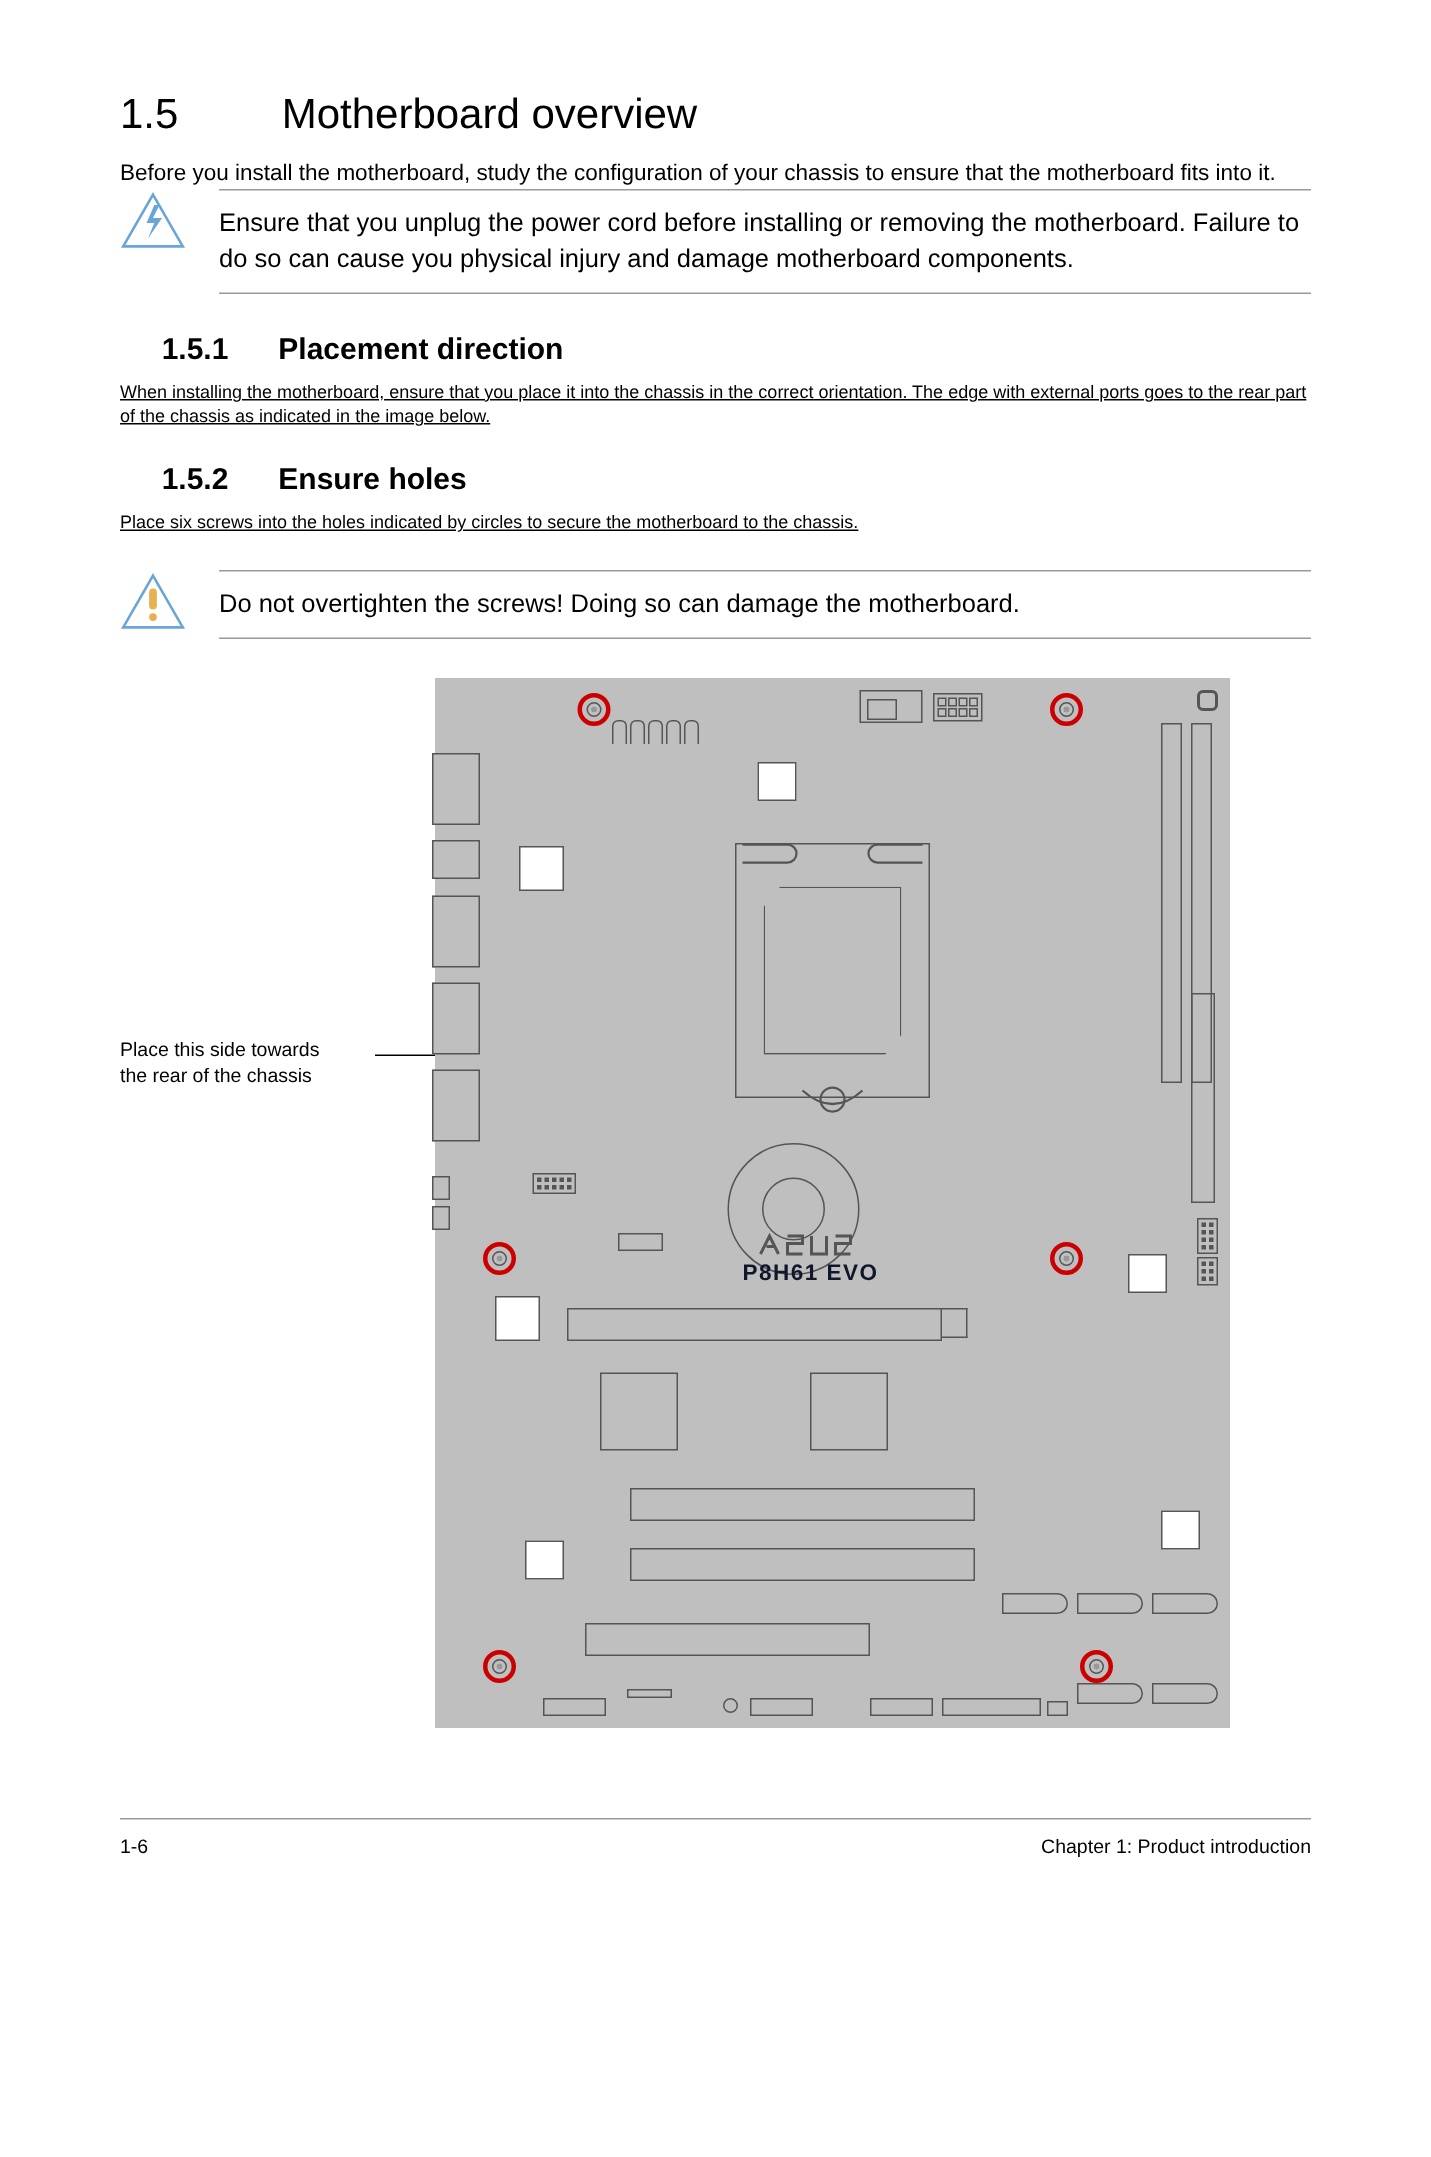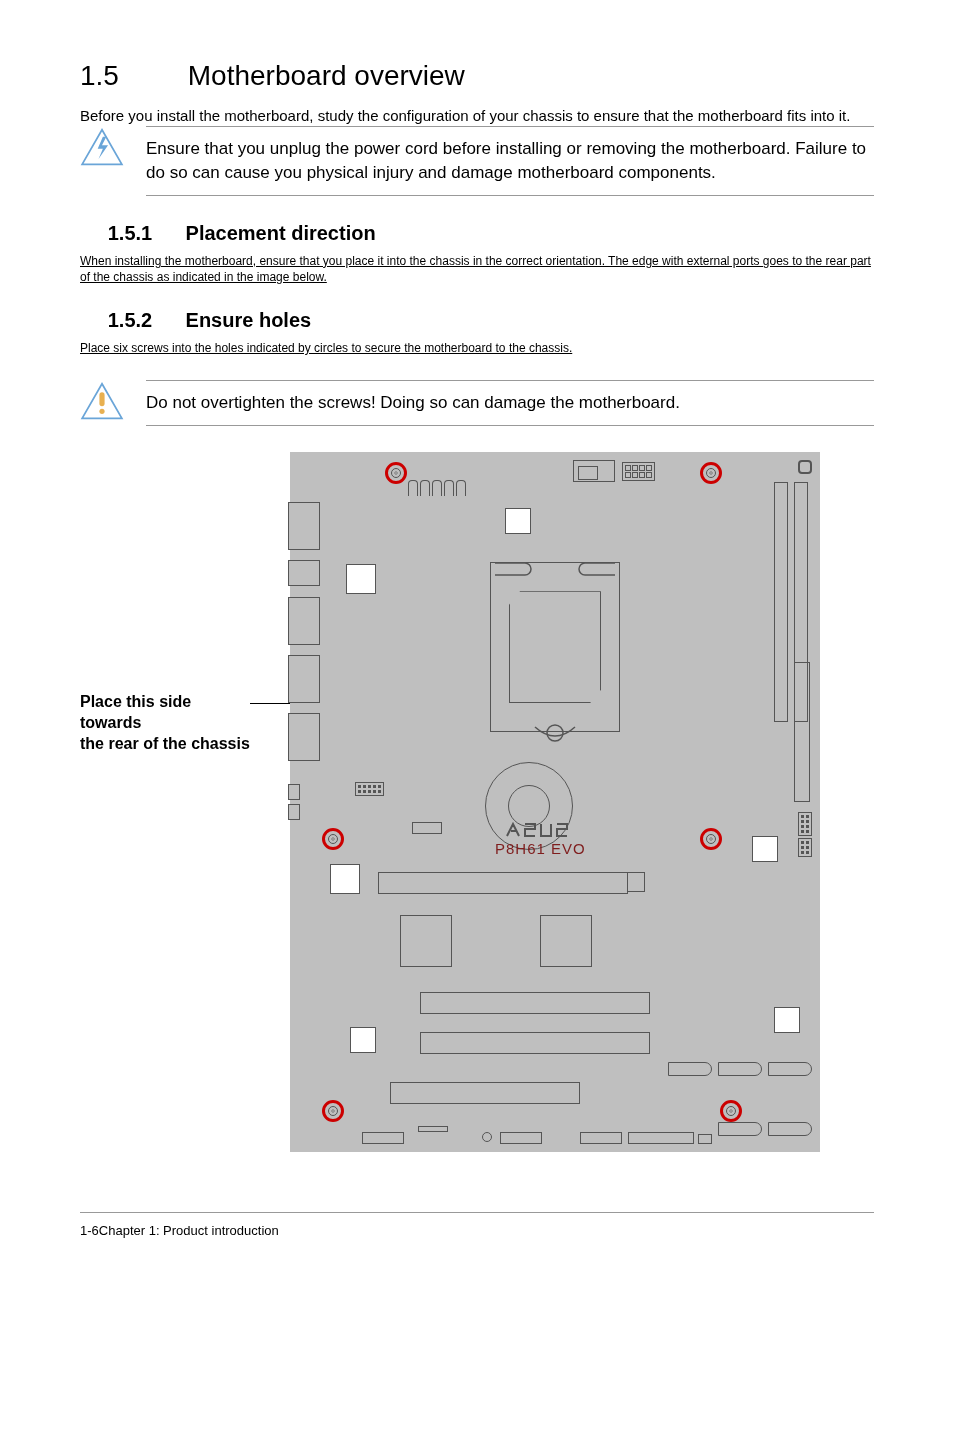--- a/index.html
+++ b/index.html
@@ -60,22 +60,22 @@
       margin-bottom: 24px;
       text-decoration: underline;
     }
     .diagram-row {
       display: flex;
       align-items: flex-start;
       gap: 0;
       margin-bottom: 60px;
     }
     .side-label {
-      font-size: 16px;
-      font-weight: bold;
+      font-size: 13px;
+      font-weight: normal;
       line-height: 1.3;
       margin-top: 240px;
       width: 170px;
       flex-shrink: 0;
     }
     .pointer {
       border-top: 1px solid #000;
       width: 40px;
       margin-top: 251px;
       flex-shrink: 0;
@@ -85,21 +85,21 @@
       height: 700px;
       background: #bfbfbf;
       position: relative;
       flex-shrink: 0;
     }
     .footer {
       border-top: 1px solid #999;
       padding-top: 10px;
       font-size: 13px;
       display: flex;
-      justify-content: flex-start;
+      justify-content: space-between;
       margin-top: 40px;
     }
     
     .screw {
       position: absolute;
       width: 22px; height: 22px;
       border: 3px solid #c00;
       border-radius: 50%;
     }
     .screw::after{
@@ -125,21 +125,21 @@
     }
     .heatsink{
       position:absolute; width:88px; height:88px;
       border:1.5px solid #555; border-radius:50%;
     }
     .heatsink::after{
       content:""; position:absolute; inset:22px;
       border:1.5px solid #555; border-radius:50%;
     }
     .logo-text{
-      position:absolute; font-weight:normal; font-size:15px; color:#7f1d1d;
+      position:absolute; font-weight:bold; font-size:15px; color:#0f172a;
       letter-spacing:1px;
     }
     .dimm{
       position:absolute; width:14px; height:240px;
       border:1.5px solid #555;
     }
     .header-pins{
       position:absolute; border:1.5px solid #555;
       display:grid; grid-template-columns:repeat(5,3px);
       grid-auto-rows:3px; gap:2px; padding:2px;

